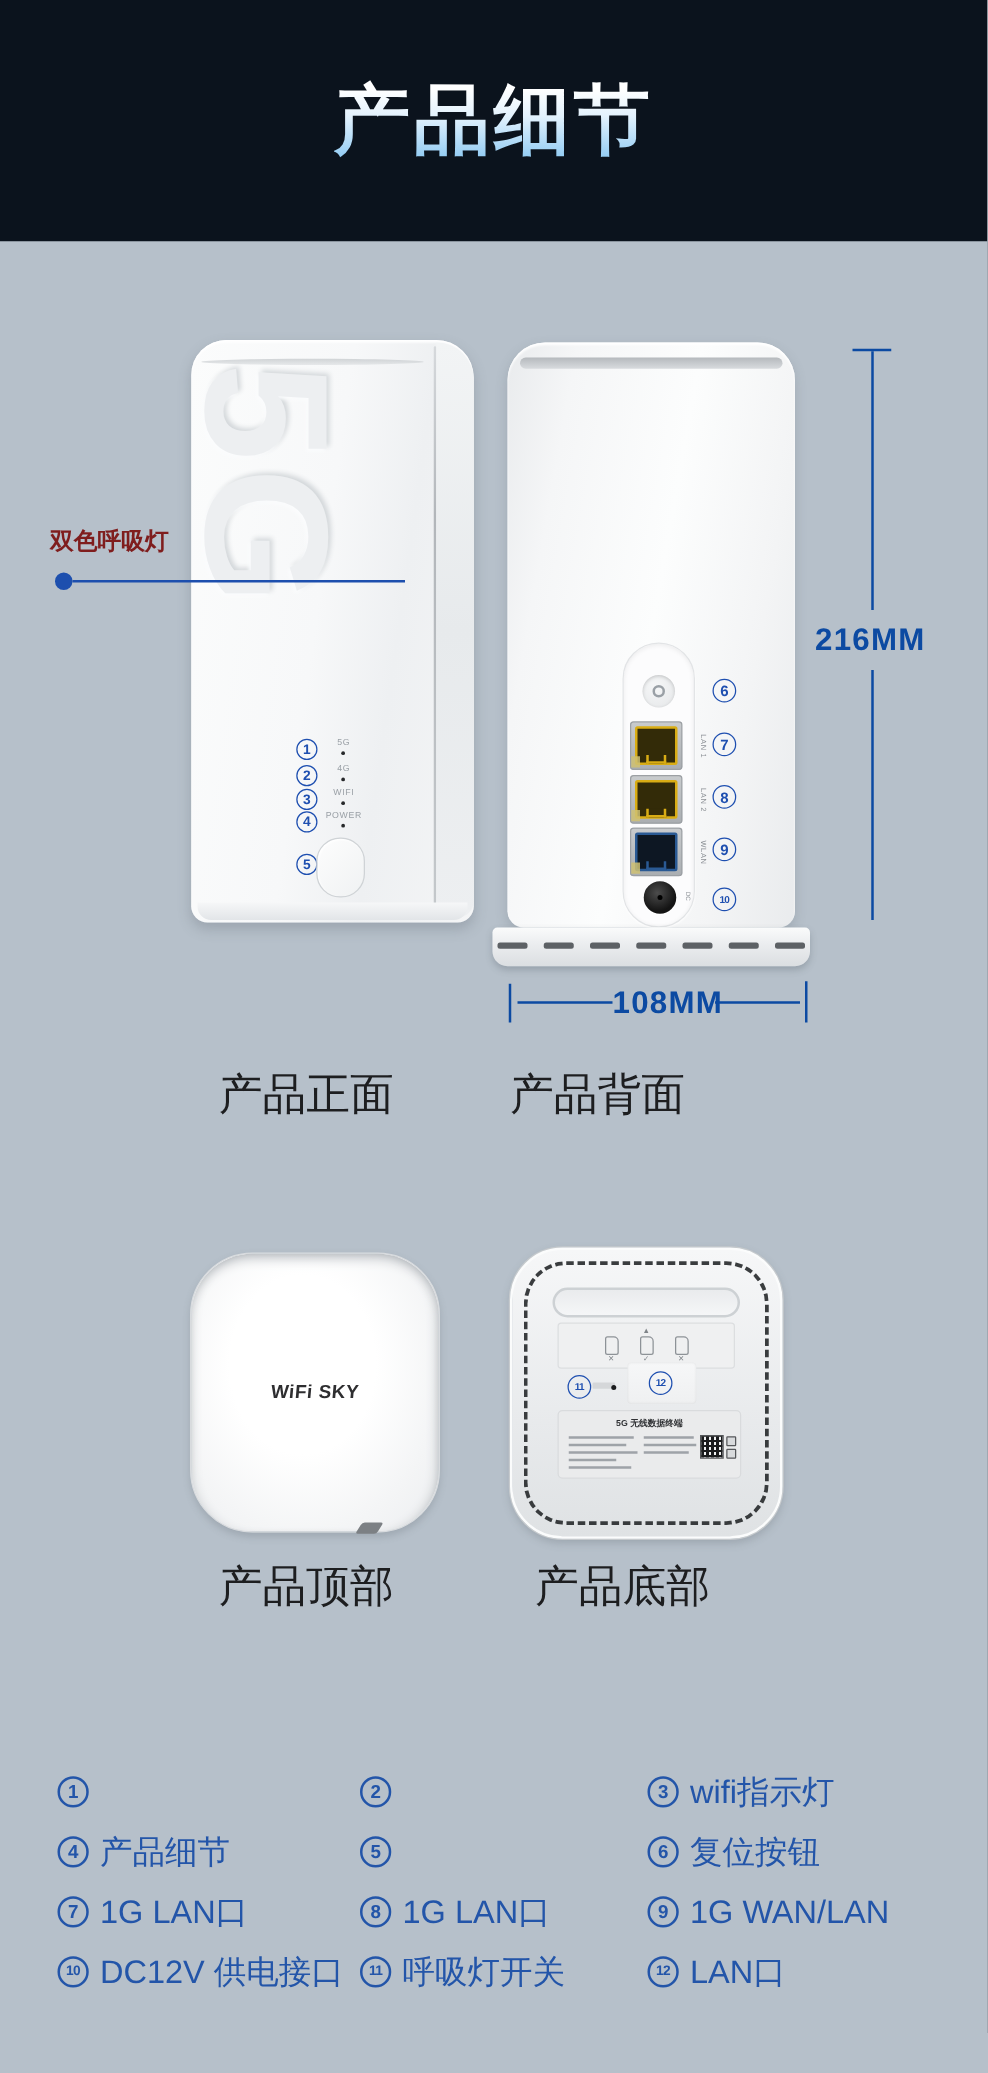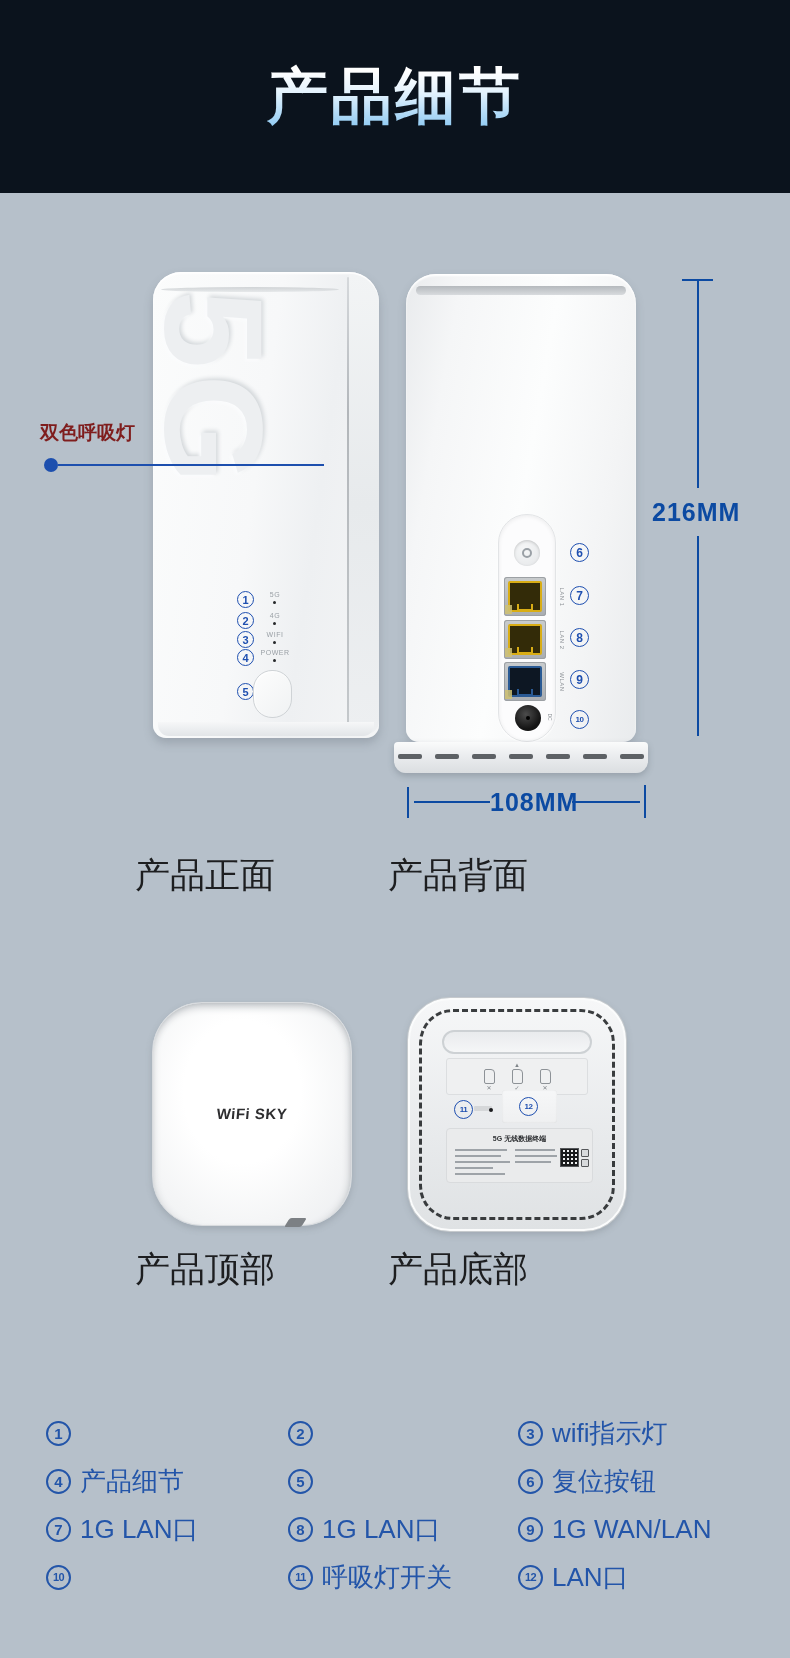--- a/index.html
+++ b/index.html
@@ -13,21 +13,21 @@
        background:linear-gradient(180deg,#ffffff 18%,#e3f2fd 45%,#86c6f2 92%);
        -webkit-background-clip:text;background-clip:text;color:transparent;}
 
   
   .mk{position:absolute;display:flex;align-items:center;justify-content:center;
       border:1.7px solid #1e4fb0;color:#1e4fb0;border-radius:50%;
       width:17px;height:17px;font-size:11px;font-weight:700;box-sizing:border-box;background:transparent;}
   .mk.big{width:19px;height:19px;font-size:12px;}
   .mk.two{font-size:8px;letter-spacing:-0.5px;}
 
-  .caption{position:absolute;width:220px;text-align:left;font-size:35px;color:#1d1e20;font-weight:400;}
+  .caption{position:absolute;width:220px;text-align:center;font-size:35px;color:#1d1e20;font-weight:400;}
 
   
   .front-dev{position:absolute;left:153px;top:272px;width:226px;height:466px;}
   .front-body{position:absolute;inset:0;border-radius:28px 30px 13px 13px;
       background:linear-gradient(98deg,#fbfcfc 0%,#f7f8f9 45%,#eef0f2 68%,#f4f5f6 100%);
       box-shadow:inset 0 2px 2px #ffffff,0 5px 10px rgba(85,95,105,.28);}
   .front-cap{position:absolute;left:8px;top:15px;width:178px;height:5px;border-radius:50%;
       background:linear-gradient(#c3c7ca,#e0e3e5);opacity:.75;}
   .front-seam{position:absolute;left:194px;top:5px;width:2px;height:452px;border-radius:2px;
       background:linear-gradient(#d6d9dc,#b2b6ba 30%,#c4c8cb);}
@@ -230,21 +230,21 @@
   <div class="dim-text" style="left:652px;top:498px;width:94px">216MM</div>
   <div class="dim" style="left:697px;top:536px;width:2px;height:200px"></div>
 
   <div class="dim" style="left:407px;top:787px;width:2px;height:31px"></div>
   <div class="dim" style="left:414px;top:801px;width:76px;height:2px"></div>
   <div class="dim-text" style="left:490px;top:788px;width:80px">108MM</div>
   <div class="dim" style="left:572px;top:801px;width:68px;height:2px"></div>
   <div class="dim" style="left:644px;top:785px;width:2px;height:33px"></div>
 
   <div class="caption" style="left:135px;top:852px">产品正面</div>
-  <div class="caption" style="left:388px;top:852px">产品背面</div>
+  <div class="caption" style="left:368px;top:852px">产品背面</div>
 
   <div class="top-dev">
     <div class="logo">WiFi SKY</div>
     <div class="top-notch"></div>
   </div>
 
   <div class="bot-dev">
     <div class="dashed-ring"></div>
     <div class="handle"></div>
 
@@ -321,20 +321,21 @@
     <div class="legend-item">
       <span class="lmk">8</span>
       <span>1G LAN口</span>
     </div>
     <div class="legend-item">
       <span class="lmk">9</span>
       <span>1G WAN/LAN</span>
     </div>
     <div class="legend-item">
       <span class="lmk two">10</span>
+      <span>DC12V 供电接口</span>
     </div>
     <div class="legend-item">
       <span class="lmk two">11</span>
       <span>呼吸灯开关</span>
     </div>
     <div class="legend-item">
       <span class="lmk two">12</span>
       <span>LAN口</span>
     </div>
   </div>

